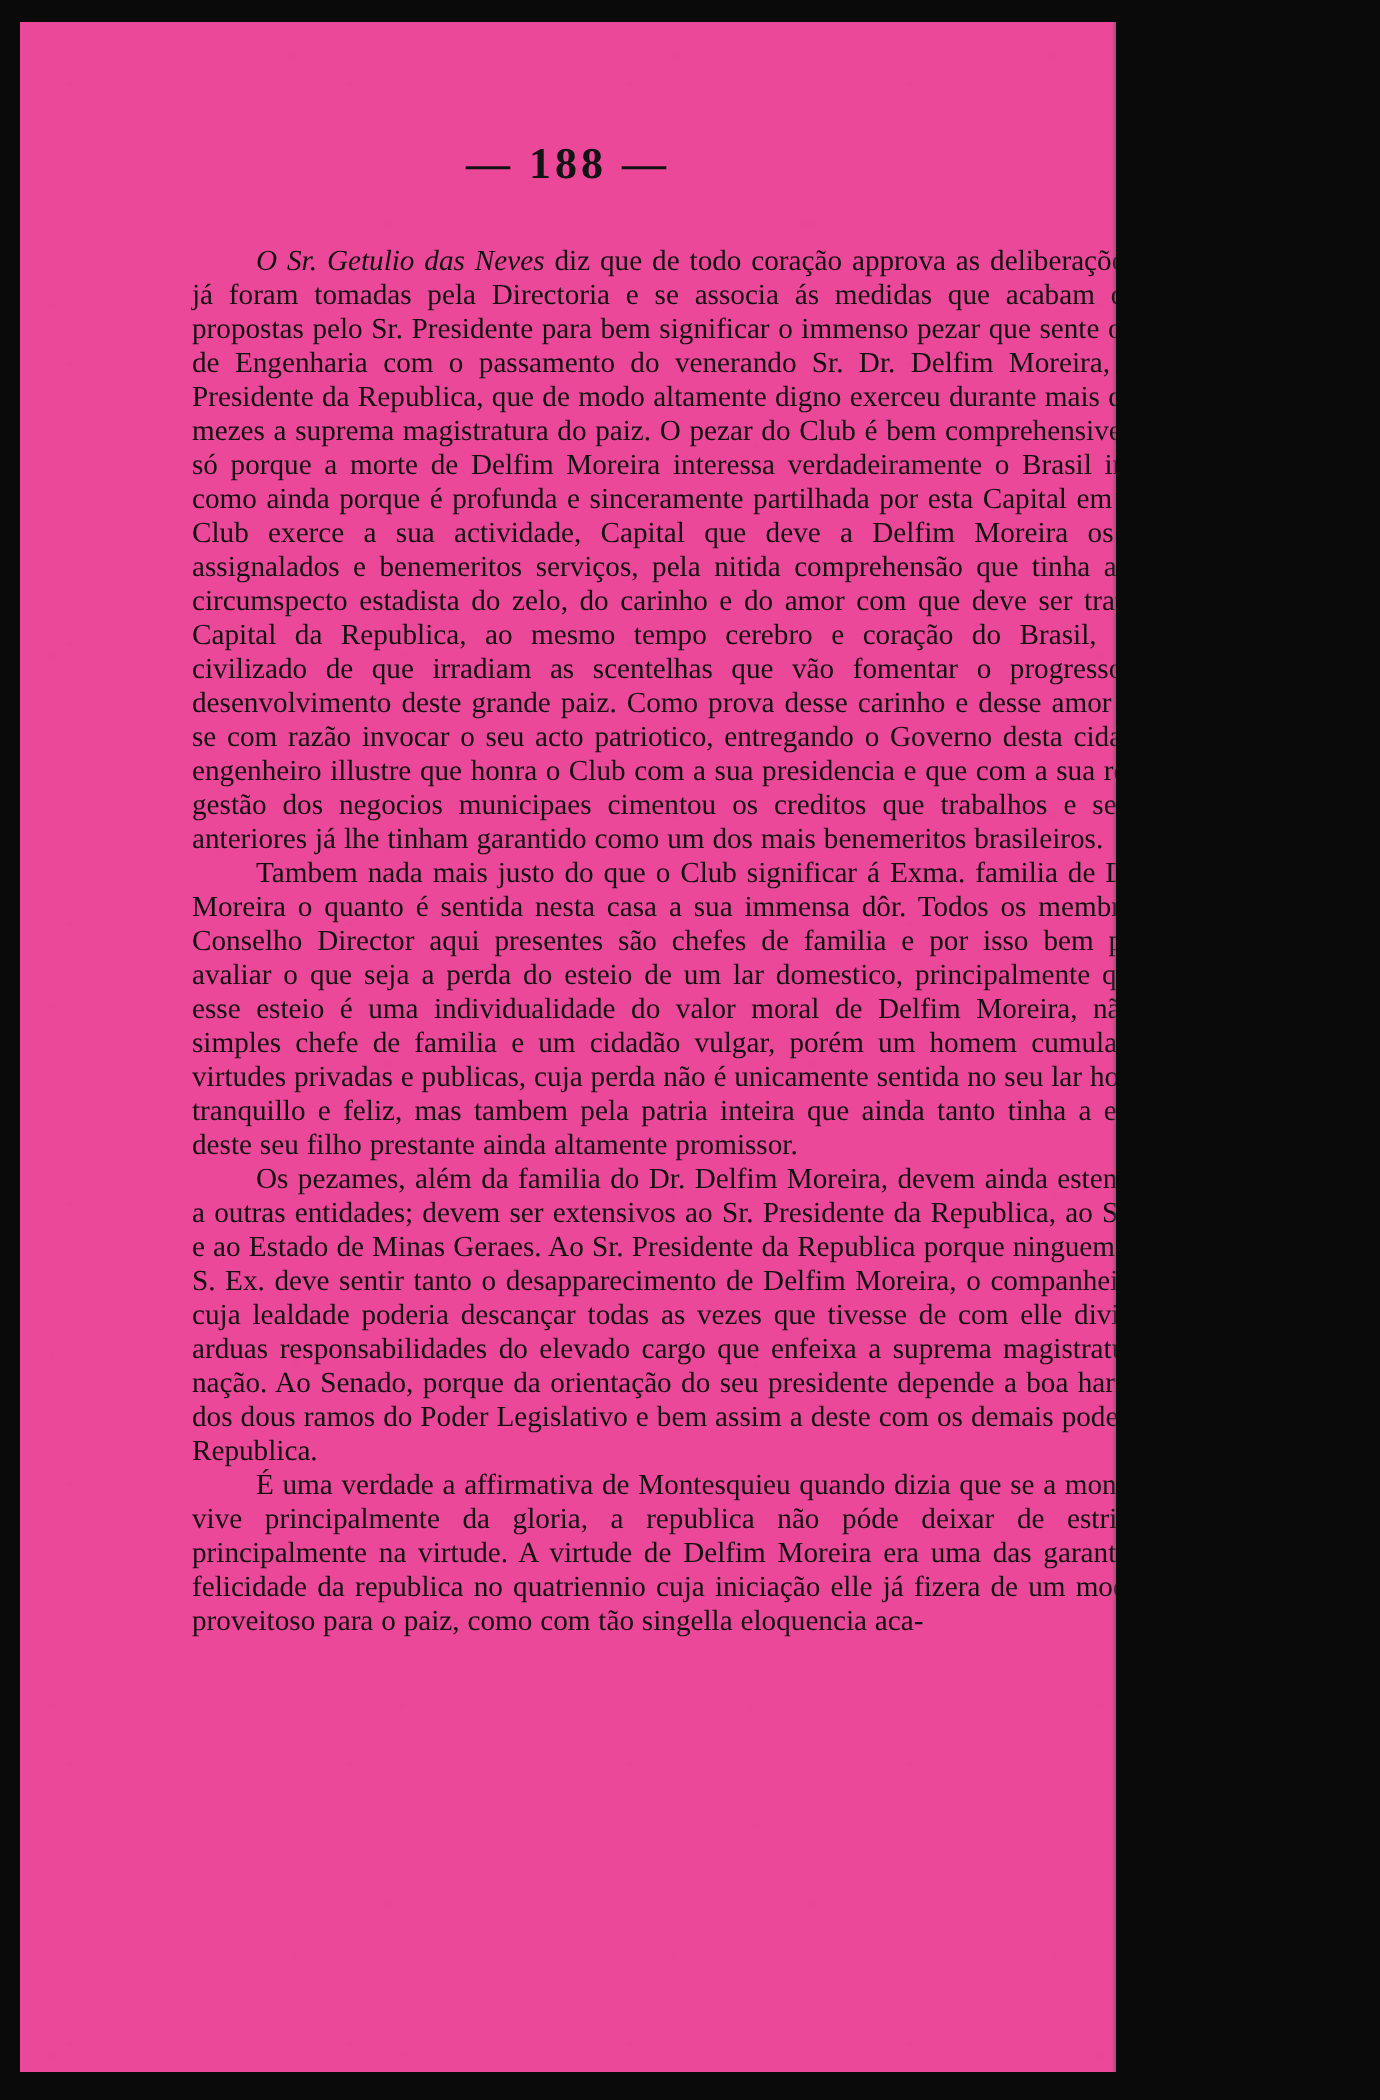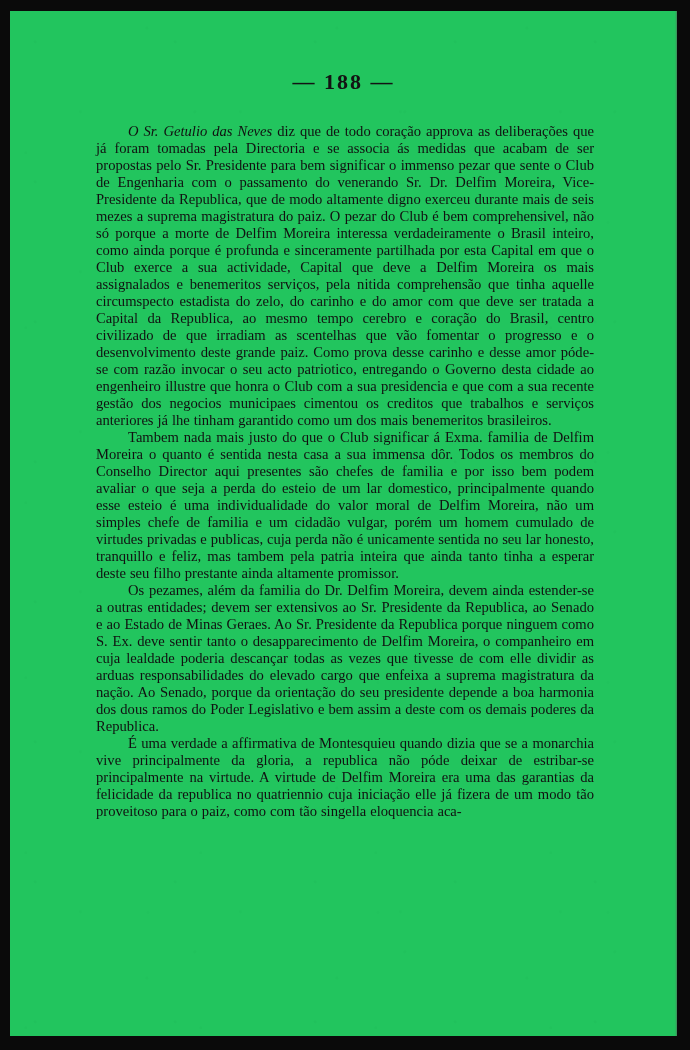--- a/index.html
+++ b/index.html
@@ -15,23 +15,23 @@
     height: 1050px;
     background: #0a0a0a;
     overflow: hidden;
   }
 
   
   #paper {
     position: absolute;
     left: 10px;
     top: 11px;
-    width: 667px;
+    width: 548px;
     height: 1025px;
-    background: #22c55e;
+    background: #ec4899;
     overflow: hidden;
   }
 
   
   #paper::after {
     content: "";
     position: absolute;
     right: 0;
     top: 0;
     bottom: 0;

